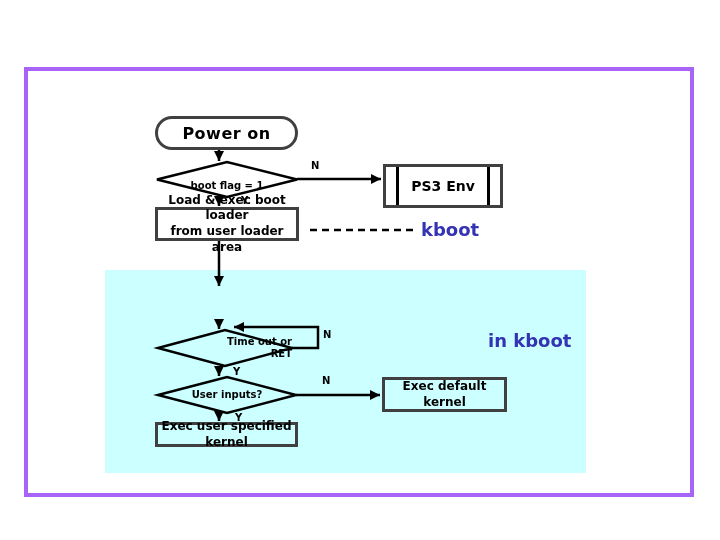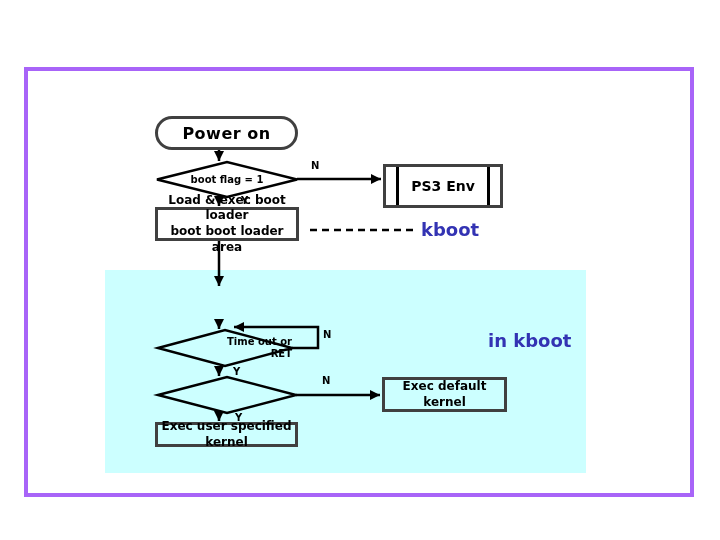--- a/index.html
+++ b/index.html
@@ -54,43 +54,44 @@
 
     <polygon points="157,179.5 227,162 297,179.5 227,197" fill="#fff" stroke="#000" stroke-width="2.5"></polygon>
     <polygon points="158,348 225,330 292,348 225,366" fill="none" stroke="#000" stroke-width="2.5"></polygon>
     <polygon points="158,395 227,377 296,395 227,413" fill="none" stroke="#000" stroke-width="2.5"></polygon>
   </svg>
 
   <div class="node oval" style="left:155px;top:116px;width:143px;height:34px;background:#fff;">
     <span>Power on</span>
   </div>
 
-  <div class="dtext" style="left:157px;top:162px;width:140px;height:35px;">boot flag = 1</div>
+  <div class="dtext" style="left:157px;top:168px;width:140px;height:35px;">boot flag = 1</div>
 
   <div class="node predef" style="left:383px;top:164px;width:120px;height:44px;background:#fff;">
     <span class="bar bar-l"></span>
     <span class="bar bar-r"></span>
     <span>PS3 Env</span>
   </div>
 
   <div class="node rect-sm" style="left:155px;top:207px;width:144px;height:34px;background:#fff;">
     <span class="line2">Load &amp; exec boot loader</span>
-    <span class="line2">boot boot loader area</span>
+    <span class="line2">from user loader area</span>
   </div>
 
   <div class="annot" style="left:421px;top:219px;">kboot</div>
 
   <div class="annot" style="left:488px;top:286px;margin-top:44px;">in kboot</div>
 
 
   <div class="dtext" style="left:158px;top:330px;width:134px;height:36px;align-items:flex-end;">
     <span class="line2">Time out or</span>
     <span class="line2">RET</span>
   </div>
 
+  <div class="dtext" style="left:158px;top:377px;width:138px;height:36px;">User inputs?</div>
 
   <div class="node rect-sm" style="left:382px;top:377px;width:125px;height:35px;align-items:center;">
     <span>Exec default kernel</span>
   </div>
 
   <div class="node rect-sm" style="left:155px;top:422px;width:143px;height:25px;align-items:center;">
     <span>Exec user specified kernel</span>
   </div>
 
   <div class="blabel" style="left:311px;top:160px;">N</div>

